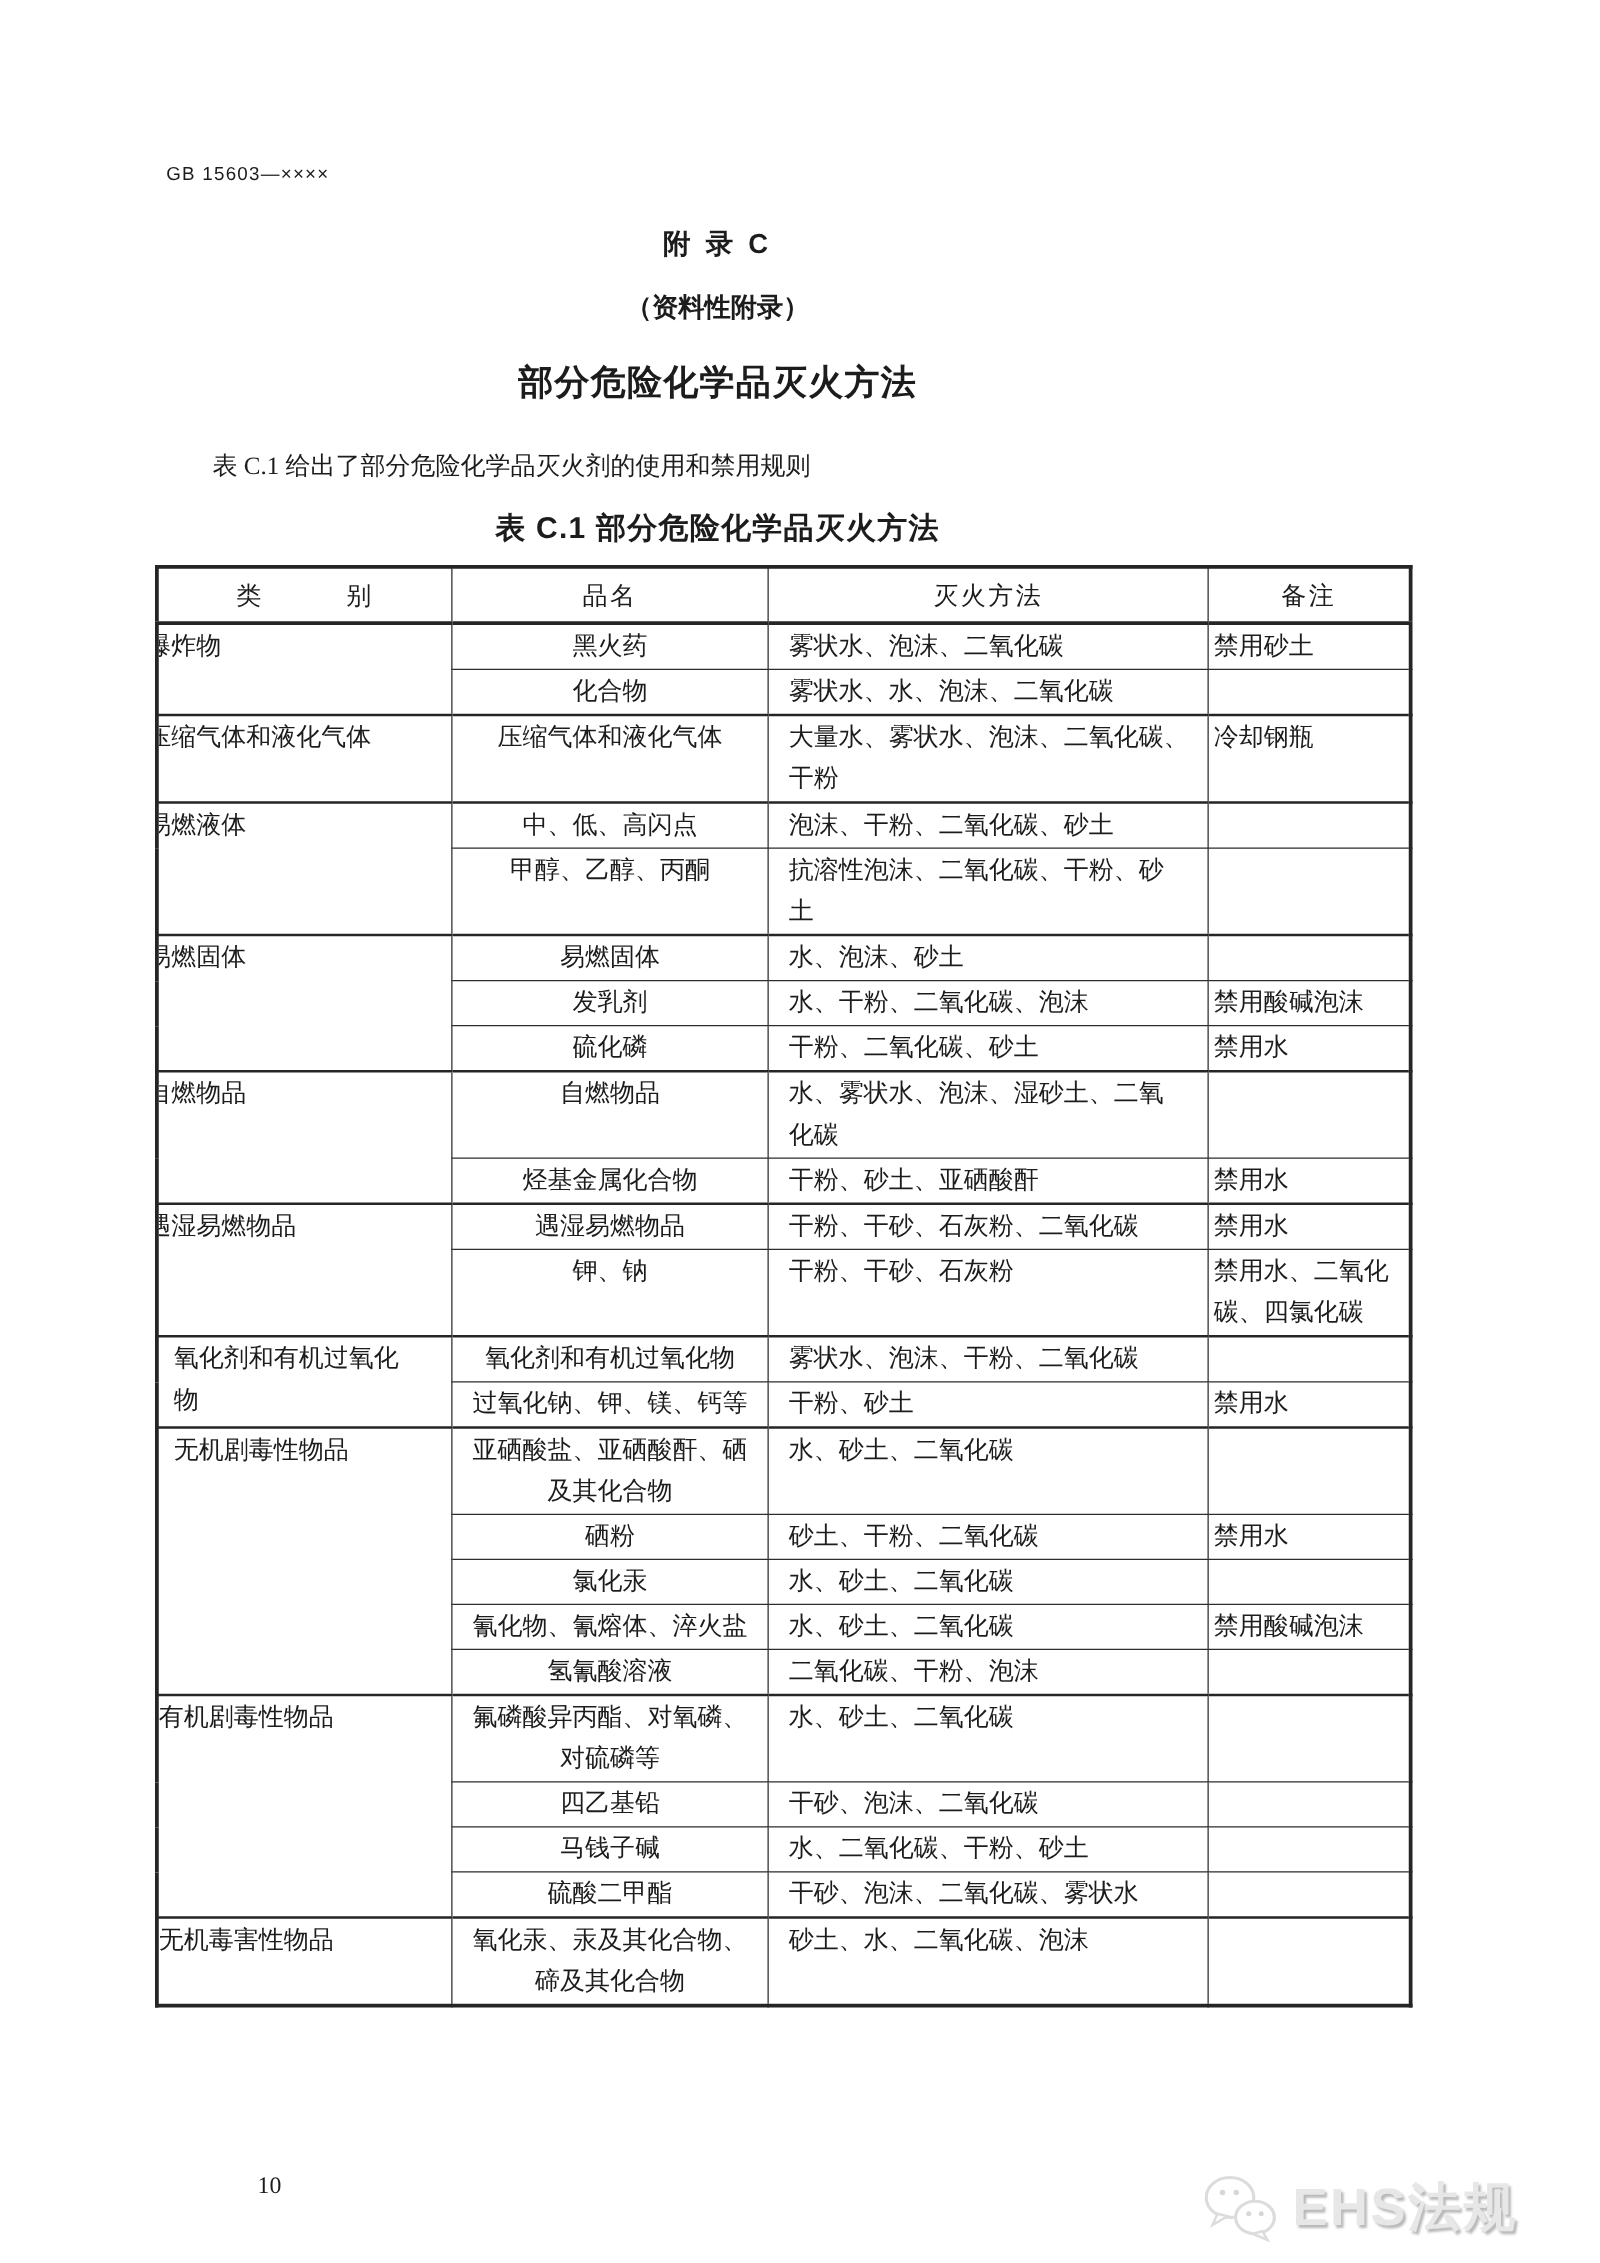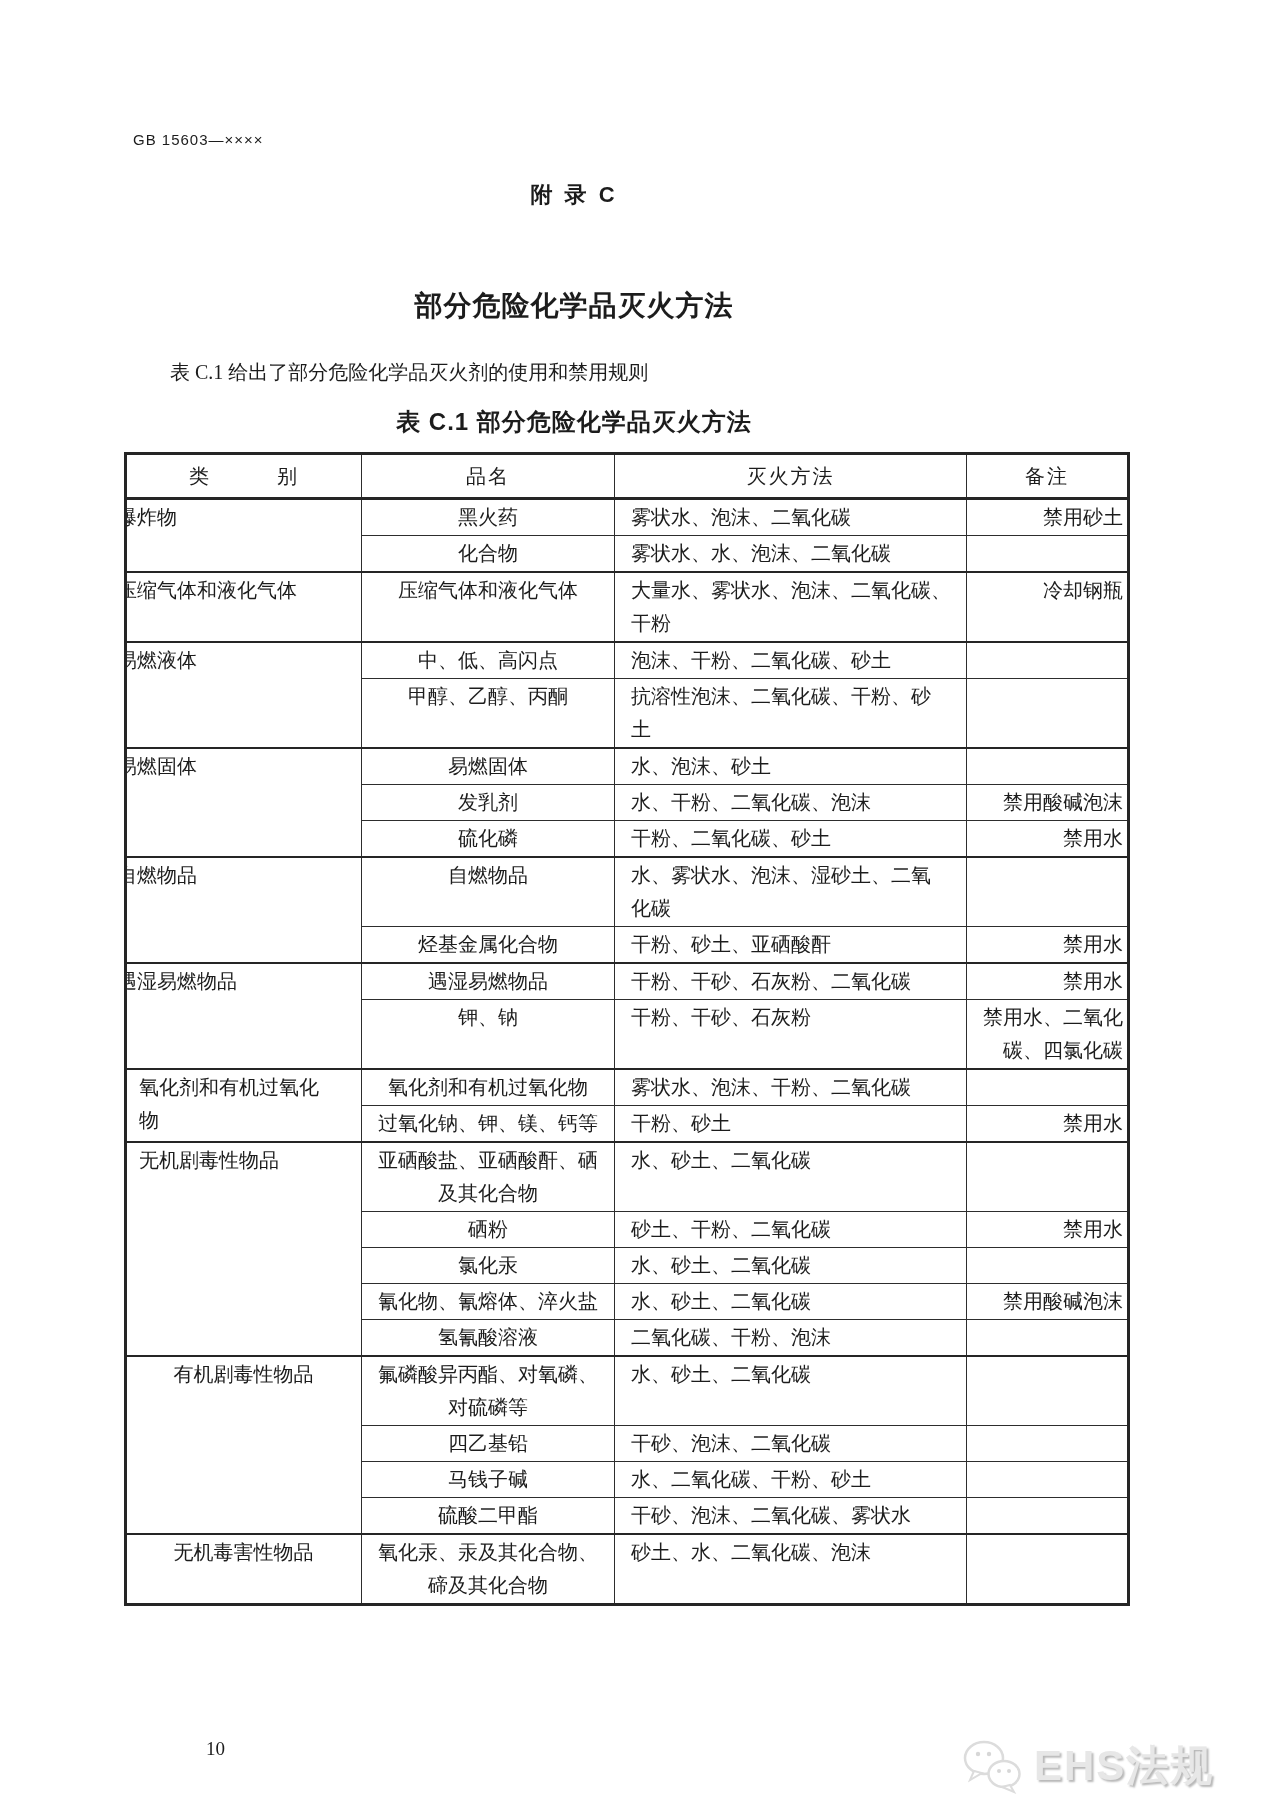--- a/index.html
+++ b/index.html
@@ -33,25 +33,25 @@
     font-weight:normal; text-align:center; letter-spacing:2px;
     border-bottom:3px solid #252525;
   }
   table.fire tbody tr { height:36px; }
   table.fire tbody td {
     line-height:33px; padding-top:1px; padding-bottom:1px;
     vertical-align:top; white-space:pre-wrap;
   }
   tr.group-start td { border-top:2.5px solid #252525; }
   td.cat { vertical-align:middle; text-align:left; padding-left:12px; overflow:hidden; }
-  td.cat.center { text-align:center; padding-left:0; }
+  td.cat.center { padding-left:0; }
   td.cat.clip .txt { margin-left:-22px; }
   td.name { text-align:center; padding-left:4px; padding-right:4px; }
   td.method { text-align:left; padding-left:16px; padding-right:6px; }
-  td.note { text-align:right; padding-left:4px; padding-right:4px; }
+  td.note { text-align:left; padding-left:4px; padding-right:4px; }
 
   .page-number { position:absolute; top:1690px; left:206px; font-size:19px;margin-top:48px; }
 
   .watermark {
     position:absolute; top:1738px; left:960px;
     display:flex; align-items:center; gap:10px;
   }
   .watermark-text {
     font-family:"Liberation Sans", sans-serif; font-weight:bold;
     font-size:42px; letter-spacing:2px; color:#e7e7e7;
@@ -59,20 +59,21 @@
   }
 </style>
 </head>
 <body>
 
 <div class="page">
 
   <div class="doc-number">GB 15603—××××</div>
 
   <div class="center-band h-title">附 录 C</div>
+  <div class="center-band h-type">（资料性附录）</div>
   <div class="center-band h-head">部分危险化学品灭火方法</div>
 
   <p class="intro">表 C.1 给出了部分危险化学品灭火剂的使用和禁用规则</p>
 
   <div class="center-band caption">表 C.1  部分危险化学品灭火方法</div>
 
   <table class="fire">
     <colgroup>
       <col style="width:236px">
       <col style="width:253px">

